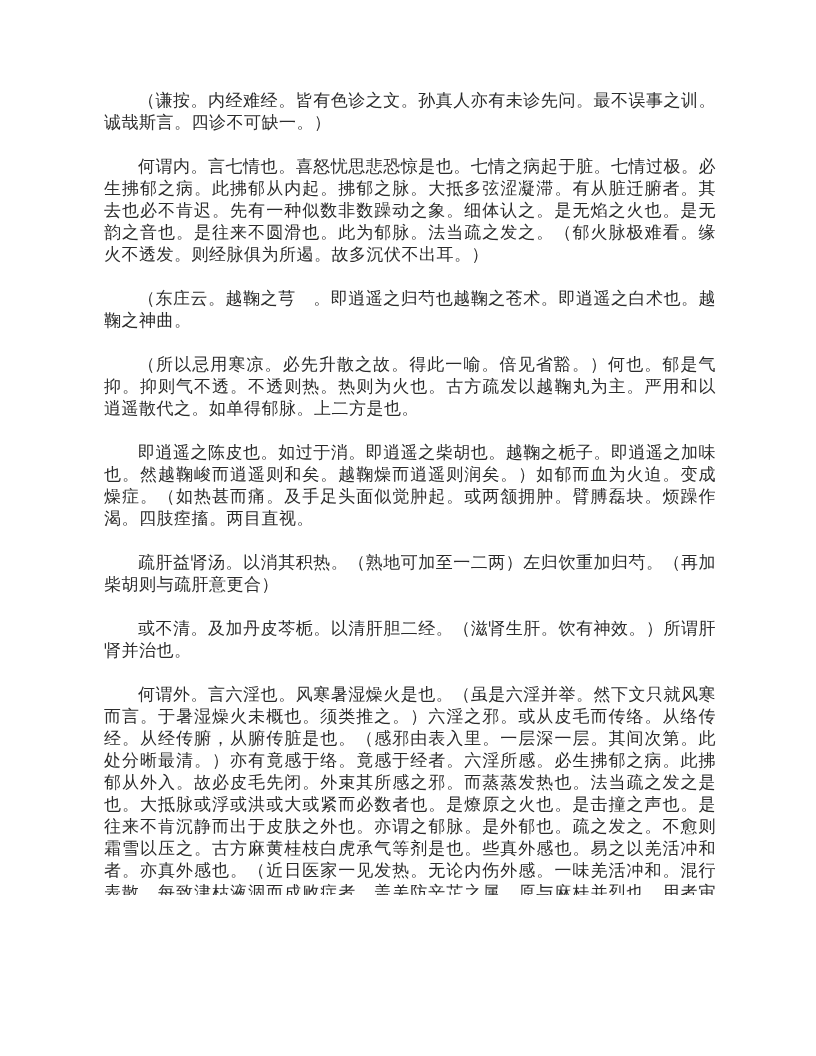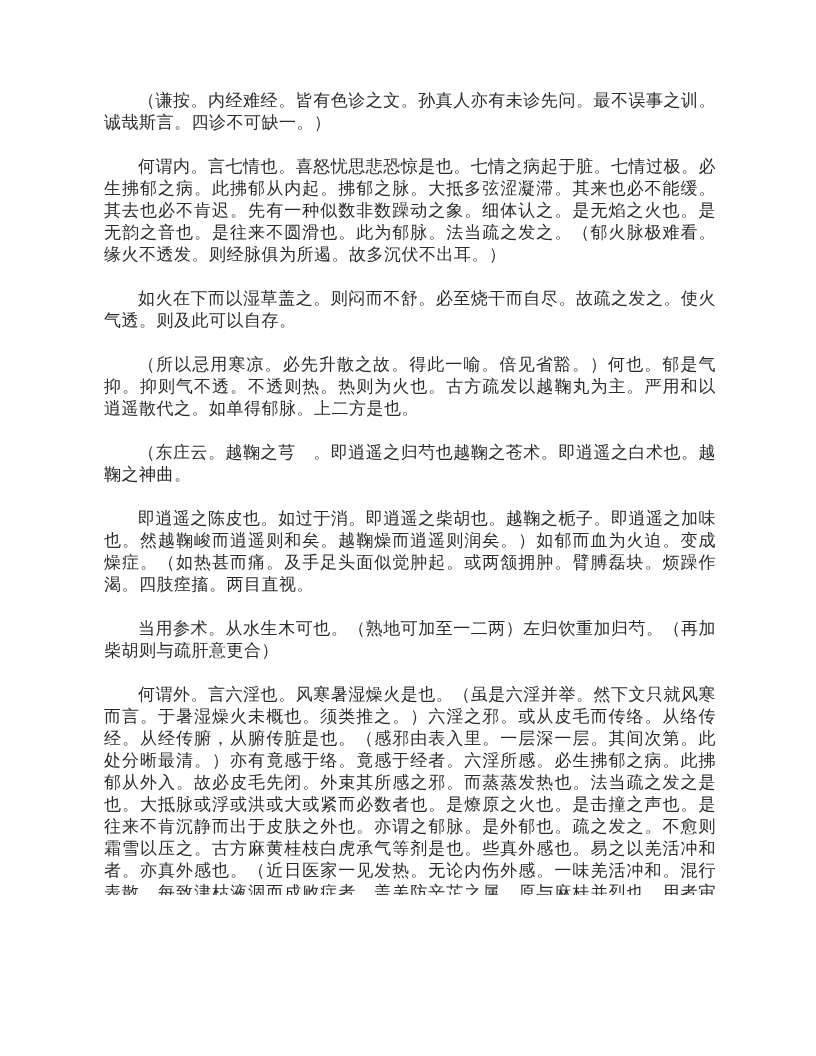--- a/index.html
+++ b/index.html
@@ -35,21 +35,21 @@
   .content p:last-child {
     margin-bottom: 0;
   }
 </style>
 </head>
 <body>
 
 <div class="page">
   <div class="content">
     <p>（谦按。内经难经。皆有色诊之文。孙真人亦有未诊先问。最不误事之训。诚哉斯言。四诊不可缺一。）</p>
-    <p>何谓内。言七情也。喜怒忧思悲恐惊是也。七情之病起于脏。七情过极。必生拂郁之病。此拂郁从内起。拂郁之脉。大抵多弦涩凝滞。其来也必不能缓。其去也必不肯迟。先有一种似数非数躁动之象。细体认之。是无焰之火也。是无韵之音也。是往来不圆滑也。此为郁脉。法当疏之发之。（郁火脉极难看。缘火不透发。则经脉俱为所遏。故多沉伏不出耳。）</p>
-    <p>如火在下而以湿草盖之。则闷而不舒。必至烧干而自尽。故疏之发之。使火气透。则及此可以自存。</p>
+    <p>何谓内。言七情也。喜怒忧思悲恐惊是也。七情之病起于脏。七情过极。必生拂郁之病。此拂郁从内起。拂郁之脉。大抵多弦涩凝滞。有从脏迁腑者。其去也必不肯迟。先有一种似数非数躁动之象。细体认之。是无焰之火也。是无韵之音也。是往来不圆滑也。此为郁脉。法当疏之发之。（郁火脉极难看。缘火不透发。则经脉俱为所遏。故多沉伏不出耳。）</p>
+    <p>（东庄云。越鞠之芎　。即逍遥之归芍也越鞠之苍术。即逍遥之白术也。越鞠之神曲。</p>
     <p>（所以忌用寒凉。必先升散之故。得此一喻。倍见省豁。）何也。郁是气抑。抑则气不透。不透则热。热则为火也。古方疏发以越鞠丸为主。严用和以逍遥散代之。如单得郁脉。上二方是也。</p>
-    <p>（东庄云。越鞠之芎　。即逍遥之归芍也越鞠之苍术。即逍遥之白术也。越鞠之神曲。</p>
     <p>即逍遥之陈皮也。如过于消。即逍遥之柴胡也。越鞠之栀子。即逍遥之加味也。然越鞠峻而逍遥则和矣。越鞠燥而逍遥则润矣。）如郁而血为火迫。变成燥症。（如热甚而痛。及手足头面似觉肿起。或两颔拥肿。臂膊磊块。烦躁作渴。四肢痓搐。两目直视。</p>
-    <p>当用参术。从水生木可也。（熟地可加至一二两）左归饮重加归芍。（再加柴胡则与疏肝意更合）</p>
+    <p>疏肝益肾汤。以消其积热。（熟地可加至一二两）左归饮重加归芍。（再加柴胡则与疏肝意更合）</p>
+    <p>或不清。及加丹皮芩栀。以清肝胆二经。（滋肾生肝。饮有神效。）所谓肝肾并治也。</p>
     <p>何谓外。言六淫也。风寒暑湿燥火是也。（虽是六淫并举。然下文只就风寒而言。于暑湿燥火未概也。须类推之。）六淫之邪。或从皮毛而传络。从络传经。从经传腑，从腑传脏是也。（感邪由表入里。一层深一层。其间次第。此处分晰最清。）亦有竟感于络。竟感于经者。六淫所感。必生拂郁之病。此拂郁从外入。故必皮毛先闭。外束其所感之邪。而蒸蒸发热也。法当疏之发之是也。大抵脉或浮或洪或大或紧而必数者也。是燎原之火也。是击撞之声也。是往来不肯沉静而出于皮肤之外也。亦谓之郁脉。是外郁也。疏之发之。不愈则霜雪以压之。古方麻黄桂枝白虎承气等剂是也。些真外感也。易之以羌活冲和者。亦真外感也。（近日医家一见发热。无论内伤外感。一味羌活冲和。混行表散。每致津枯液涸而成败症者。盖羌防辛芷之属。原与麻桂并烈也。用者审之。）有内伤似外感者。此火不可发散也。发散则亡阴。不可霜雪以压之。压之是灭火也。（以发散寒凉为长技者。亟当以此等论药之。）初起小柴胡汤加减调之可也。逍遥散加生地。合生脉加黄芩之类。以滋肾生肝。生金滋水可也。重则六味饮加归芍。合生脉（以滋水清火。）可也。盖非水无以救火也。非有根之水。无以救离根之火也。（补北方即所以泻南方。一定之理。却是不易之法。）何谓脏腑。有从腑迁脏者。有从脏迁腑者。如阳明伤食。则气阻而脾不能化。则其病迁于脾。初起法当先消食。食消则气通而脾运矣。久之则脾病亦深。必先救脾。何也。腑尚可病。脏不堪久病也。腑主气。气无形。无形治之以无形。易也。脏主血。血有形。有形者。亦须假无形以治之而后有形。故难也。传曰。无形之气易补有形之血难偿。此之谓也。消食者。保和枳术等类是也。然不可过于消也。经曰。大积大聚。皆可犯也。衰其半而已。如过于消。则气衰矣。消之不得其法。或不及。则食积而生热。热则脾病。当用参术。如五味异功散六君子汤。或加枳桔。以开提健运。再佐以芩连。以消其积热。（此条当并入后论</p>
   </div>
 </div>
 
 </body></html>

